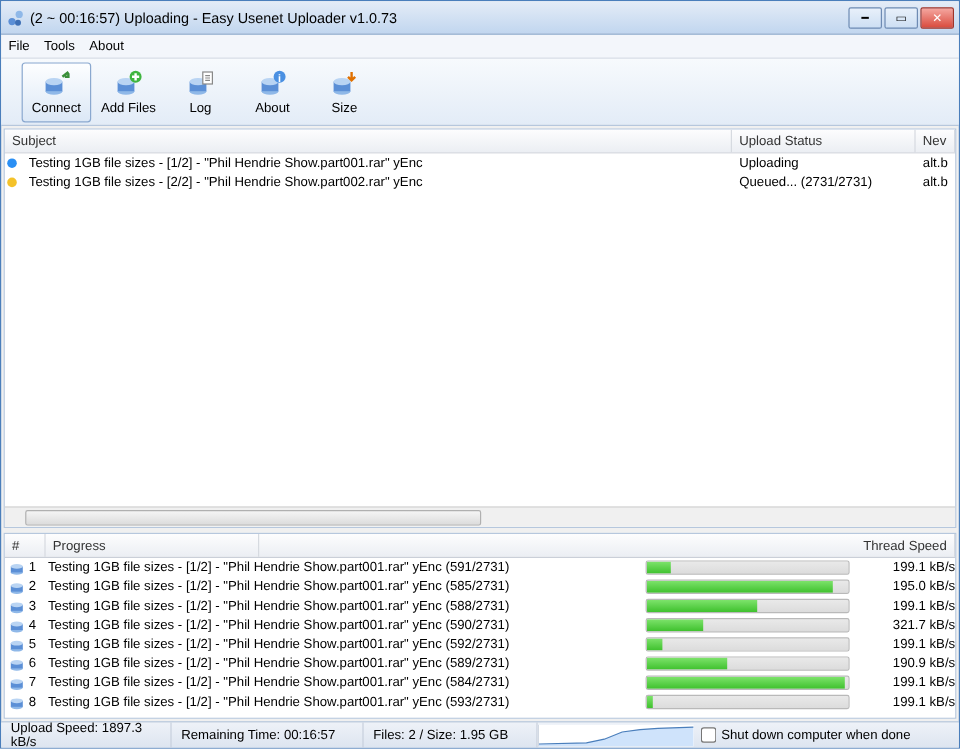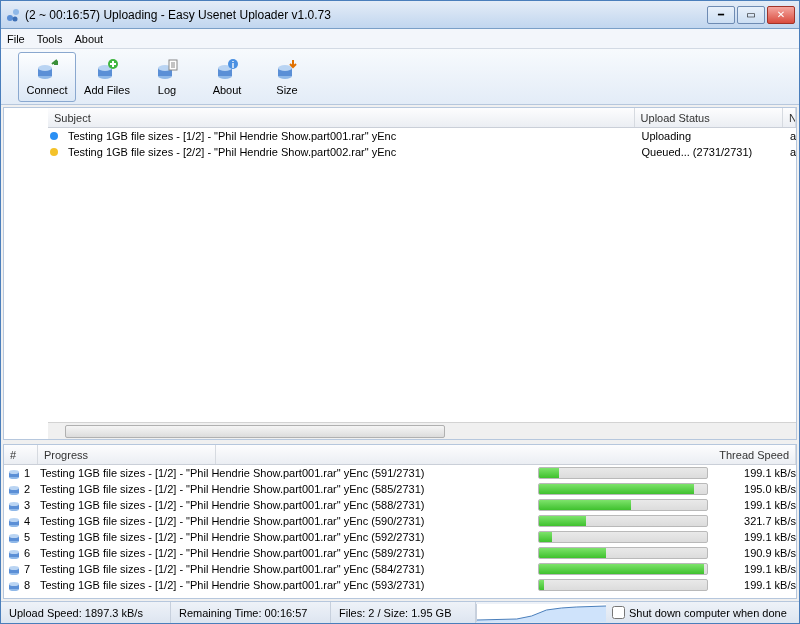--- a/index.html
+++ b/index.html
@@ -13,21 +13,21 @@
 .winbtn.close { background: linear-gradient(#f5a7a0,#d94b3e); color: #fff; border-color: #a13328; }
 .menubar { height: 20px; background: #f3f6fb; display: flex; align-items: center; padding: 0 6px; gap: 12px; border-bottom: 1px solid #d3dae4; }
 .menubar span { cursor: pointer; }
 .toolbar { height: 56px; background: linear-gradient(#f7fafd,#e3ecf7); display: flex; align-items: center; padding: 2px 4px; border-bottom: 1px solid #b6c7dd; gap: 2px; }
 .tbtn { width: 58px; height: 50px; display: flex; flex-direction: column; align-items: center; justify-content: center; border: 1px solid transparent; border-radius: 3px; cursor: pointer; gap: 2px; }
 .tbtn.active { border-color: #8aa8cf; background: linear-gradient(#fdfeff,#dce8f6); margin-left: 13px; }
 .tbtn.disabled { opacity: 0.5; cursor: default; }
 .tbtn .ticon { width: 24px; height: 24px; }
 .tbtn .tlabel { font-size: 11px; }
 .pane { background: #fff; border: 1px solid #b6c7dd; margin: 2px; display: flex; flex-direction: column; overflow: hidden; }
-.pane.top { flex: 1; padding-left: 44px; }
+.pane.top { flex: 1; }
 .pane.bottom { height: 155px; }
 .headerrow { height: 20px; background: linear-gradient(#fdfdfe,#ebeef3); border-bottom: 1px solid #cacfd8; display: flex; align-items: center; font-size: 11px; color: #333; }
 .hcell { padding: 0 6px; border-right: 1px solid #d6dae0; height: 100%; display: flex; align-items: center; overflow: hidden; white-space: nowrap; }
 .rows { flex: 1; overflow: hidden; background: #fff; }
 .row { height: 16px; display: flex; align-items: center; font-size: 11px; color: #000; }
 .row .cell { padding: 0 6px; overflow: hidden; white-space: nowrap; }
 .dot { width: 8px; height: 8px; border-radius: 50%; margin: 0 4px 0 2px; flex-shrink: 0; }
 .hscroll { height: 17px; background: #f0f0f0; border-top: 1px solid #d3d3d3; position: relative; }
 .hscroll .thumb { position: absolute; left: 17px; top: 2px; height: 13px; width: 380px; background: linear-gradient(#f5f5f5,#dcdcdc); border: 1px solid #b0b0b0; border-radius: 2px; }
 .threadrow { height: 16px; display: flex; align-items: center; font-size: 11px; }
@@ -269,21 +269,21 @@
             <div class="progbar">
               <div class="fill" style="width:3%"></div>
             </div>
           </span>
           <span class="cell" style="flex:1;text-align:right">199.1 kB/s</span>
         </div>
       </div>
   </div>
 
   <div class="statusbar">
-    <div class="statuscell" style="width:170px">Upload Speed: 1897.3 kB/s</div>
+    <div class="statuscell" style="width:142px">Upload Speed: 1897.3 kB/s</div>
     <div class="statuscell" style="width:160px">Remaining Time: 00:16:57</div>
     <div class="statuscell" style="width:145px">Files: 2 / Size: 1.95 GB</div>
     <div class="sparkline">
       <svg viewBox="0 0 130 18" preserveAspectRatio="none">
           <path d="M0 16 L40 15 L55 12 L70 6 L85 4 L100 3 L130 2 L130 18 L0 18 Z" fill="#cfe3fb"></path>
           <path d="M0 16 L40 15 L55 12 L70 6 L85 4 L100 3 L130 2" fill="none" stroke="#4a7ebb" stroke-width="1"></path>
         </svg>
     </div>
     <div class="chk">
       <input type="checkbox" style="">

